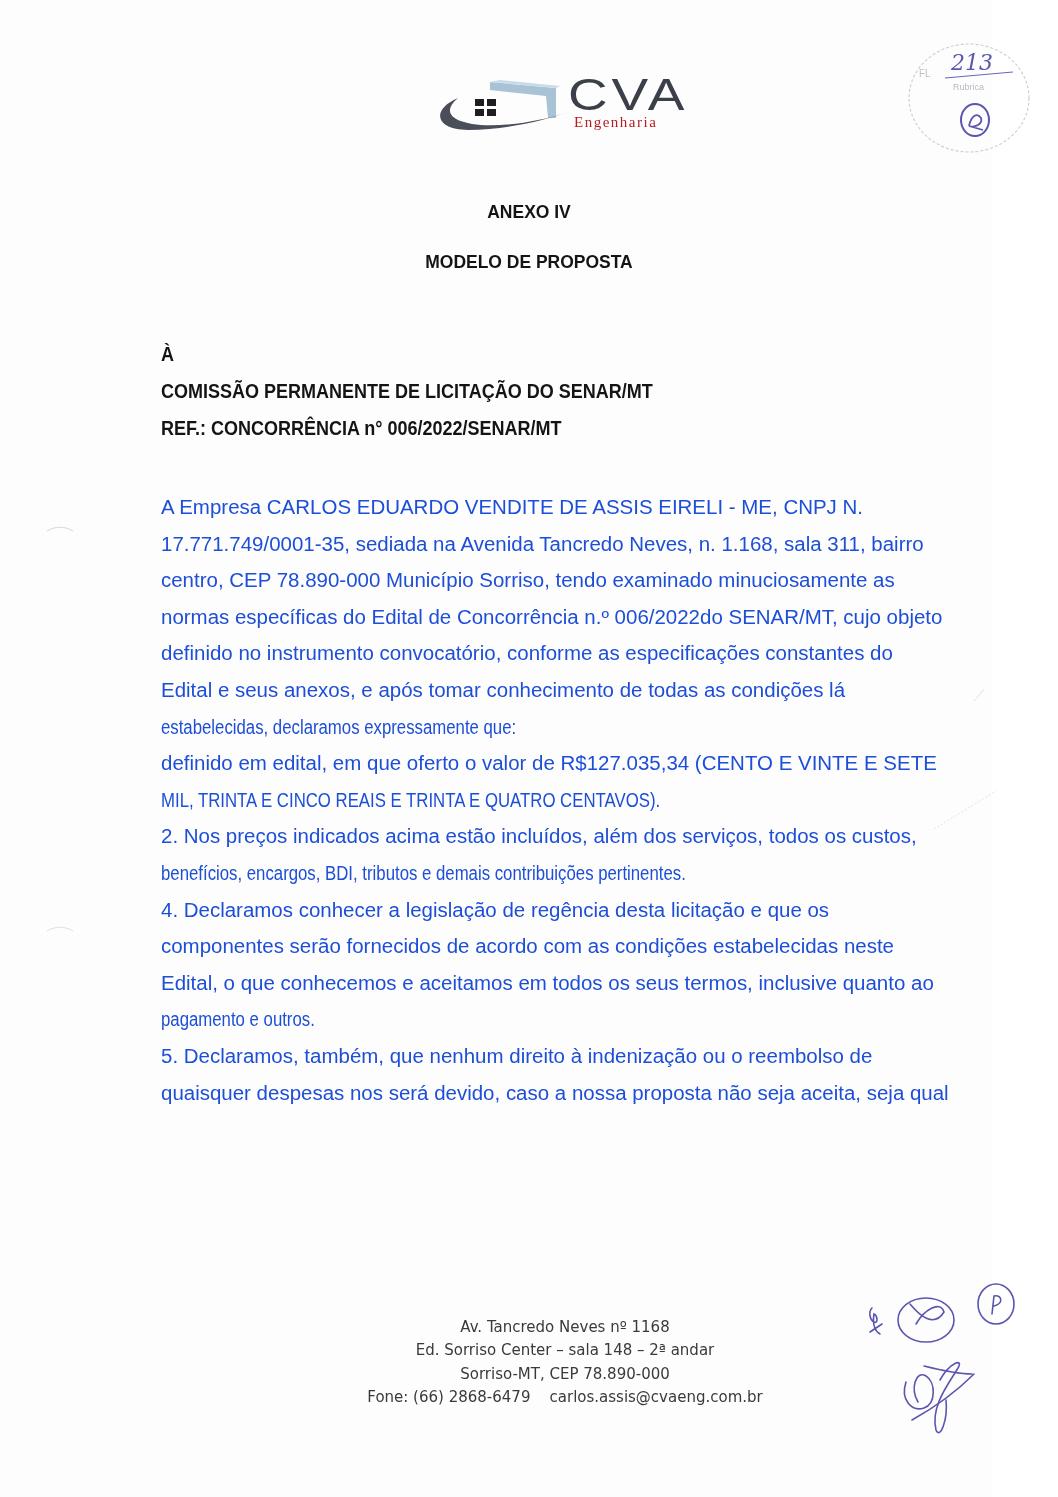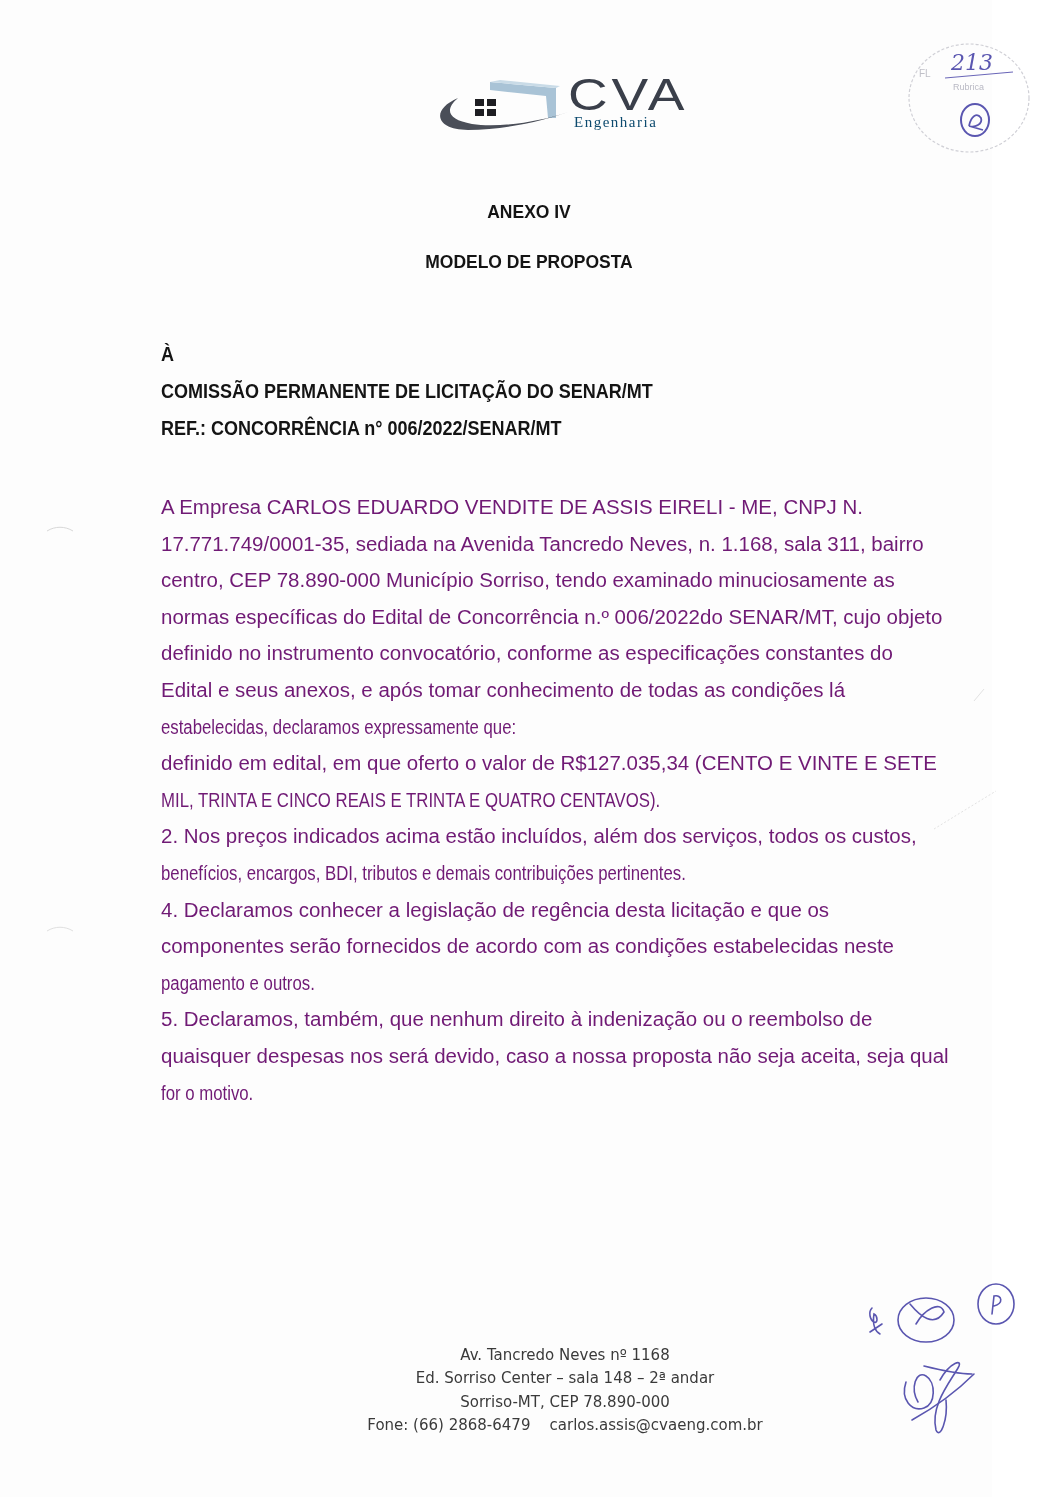--- a/index.html
+++ b/index.html
@@ -42,21 +42,21 @@
       transform: scaleX(1.25);
       transform-origin: left top;
     }
     .logo-sub {
       position: absolute;
       left: 146px;
       top: 46px;
       font-family: "Liberation Serif", serif;
       font-size: 15px;
       letter-spacing: 1.5px;
-      color: #0c4a6e;
+      color: #b91c1c;
     }
     
     .stamp {
       position: absolute;
       left: 895px;
       top: 38px;
       width: 140px;
       height: 120px;
     }
     .stamp svg { position: absolute; left: 0; top: 0; }
@@ -107,21 +107,21 @@
       transform-origin: left top;
     }
     
     .body-text {
       position: absolute;
       left: 161px;
       top: 489px;
       width: 808px;
       font-size: 19.5px;
       line-height: 36.6px;
-      color: #701a75;
+      color: #1d4ed8;
     }
     .line {
       display: block;
       white-space: nowrap;
       text-align-last: justify;
       text-align: justify;
       height: 36.6px;
       overflow: visible;
     }
     .line.last {
@@ -135,21 +135,20 @@
     .footer {
       position: absolute;
       left: 300px;
       top: 1316px;
       width: 530px;
       text-align: center;
       font-family: "DejaVu Sans", sans-serif;
       font-size: 15px;
       line-height: 23.3px;
       color: #3a3a3a;
-      margin-top: 28px;
     }
     .footer .row { display: block; white-space: pre; }
     
     .sigs {
       position: absolute;
       left: 840px;
       top: 1270px;
       width: 200px;
       height: 180px;
     }
@@ -212,26 +211,26 @@
       <span class="line"><span class="inner" style="transform: scaleX(1.05);">definido em edital, em que oferto o valor de R$127.035,34 (CENTO E VINTE E SETE</span></span>
       <span class="line last"><span class="inner" style="transform: scaleX(0.86);">MIL, TRINTA E CINCO REAIS E TRINTA E QUATRO CENTAVOS).</span></span>
     </div>
     <div>
       <span class="line"><span class="inner" style="transform: scaleX(1.05);">2. Nos preços indicados acima estão incluídos, além dos serviços, todos os custos,</span></span>
       <span class="line last"><span class="inner" style="transform: scaleX(0.86);">benefícios, encargos, BDI, tributos e demais contribuições pertinentes.</span></span>
     </div>
     <div>
       <span class="line"><span class="inner" style="transform: scaleX(1.05);">4. Declaramos conhecer a legislação de regência desta licitação e que os</span></span>
       <span class="line"><span class="inner" style="transform: scaleX(1.05);">componentes serão fornecidos de acordo com as condições estabelecidas neste</span></span>
+      <span class="line"><span class="inner" style="transform: scaleX(1.05);">Edital, o que conhecemos e aceitamos em todos os seus termos, inclusive quanto ao</span></span>
       <span class="line last"><span class="inner" style="transform: scaleX(0.86);">pagamento e outros.</span></span>
     </div>
     <div>
       <span class="line"><span class="inner" style="transform: scaleX(1.05);">5. Declaramos, também, que nenhum direito à indenização ou o reembolso de</span></span>
       <span class="line"><span class="inner" style="transform: scaleX(1.05);">quaisquer despesas nos será devido, caso a nossa proposta não seja aceita, seja qual</span></span>
-      <span class="line last"><span class="inner" style="transform: scaleX(0.86);">for o motivo.</span></span>
     </div>
   </div>
 
   <div class="footer">
     <span class="row">Av. Tancredo Neves nº 1168</span>
     <span class="row">Ed. Sorriso Center – sala 148 – 2ª andar</span>
     <span class="row">Sorriso-MT, CEP 78.890-000</span>
     <span class="row"><span>Fone: (66) 2868-6479</span>    <span>carlos.assis@cvaeng.com.br</span></span>
   </div>
 

